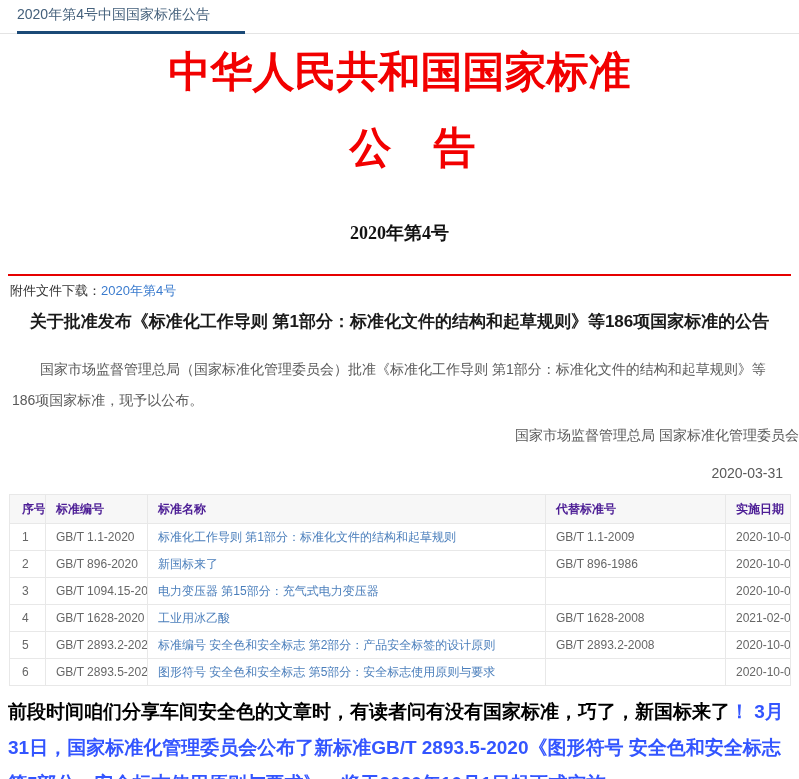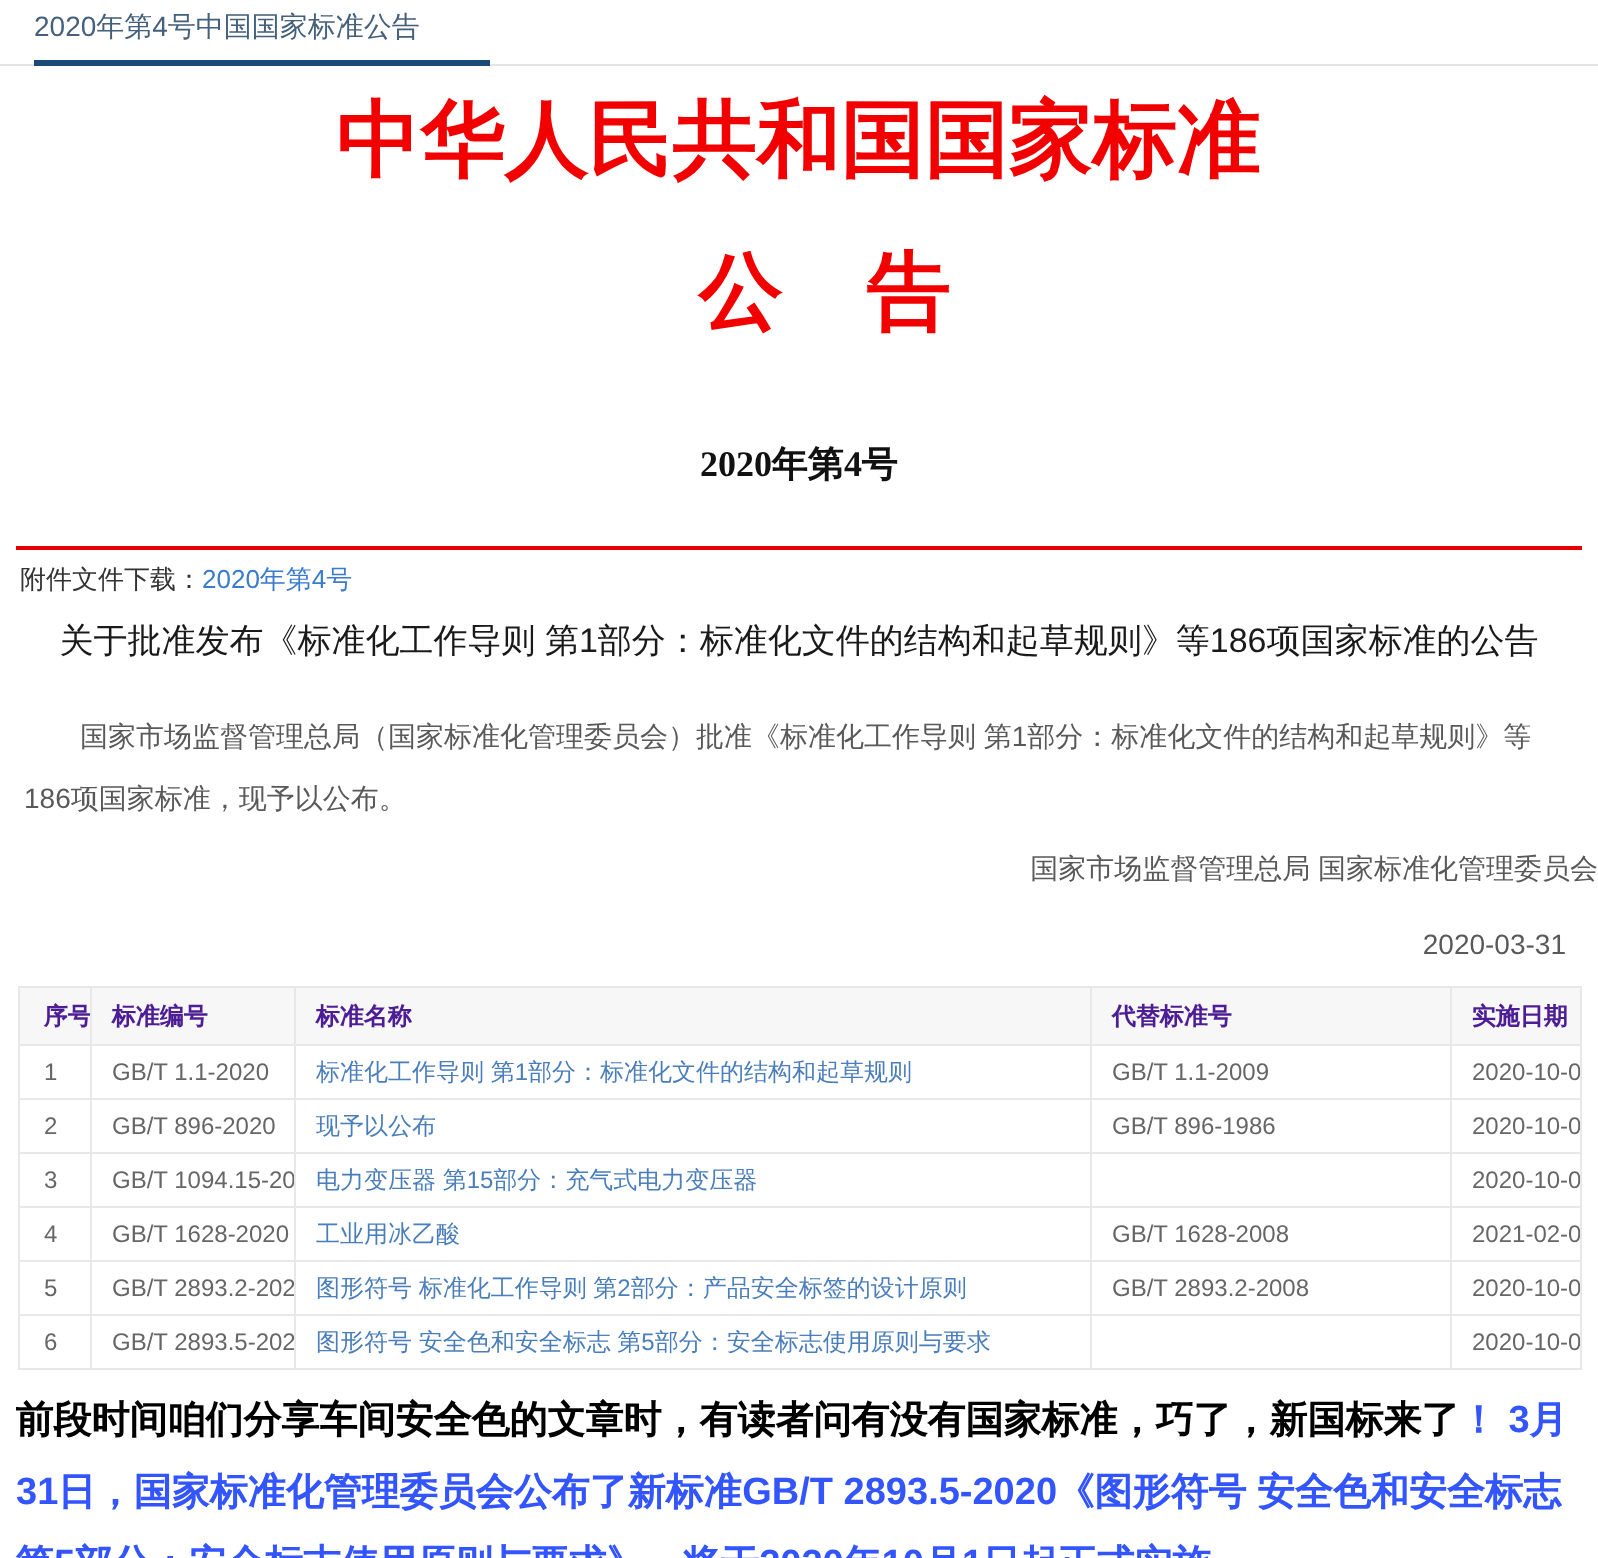--- a/index.html
+++ b/index.html
@@ -38,21 +38,21 @@
     font-family:"Liberation Serif","DejaVu Serif",serif;
     font-weight:bold; font-size:18px; line-height:22px; color:#111111;
   }
   .red-divider { margin:30px 8px 0 8px; border-top:2px solid var(--divider-red); }
 
   .attachment { padding:7px 0 5px 10px; font-size:13px; line-height:16px; color:#333333; }
   .attachment-link { color:var(--link-blue); text-decoration:none; cursor:pointer; }
 
   .heading {
     margin:6px 10px 0 10px; text-align:center;
-    font-size:17px; line-height:23px; font-weight:normal; color:#1a1a1a;
+    font-size:17px; line-height:23px; font-weight:bold; color:#1a1a1a;
   }
   .body-para {
     margin:21px 14px 0 12px; font-size:14px; line-height:31px;
     color:#595959; text-indent:2em;
   }
   .signature { margin-top:10px; text-align:right; font-size:14px; line-height:18px; color:#595959; }
   .pub-date  { margin-top:20px; padding-right:16px; text-align:right; font-size:14px; line-height:18px; color:#595959; }
 
   
   .std-table {
@@ -120,42 +120,42 @@
     <tr>
       <td class="c-no">1</td>
       <td>GB/T 1.1-2020</td>
       <td><a class="std-link">标准化工作导则 第1部分：标准化文件的结构和起草规则</a></td>
       <td>GB/T 1.1-2009</td>
       <td>2020-10-01</td>
     </tr>
     <tr>
       <td class="c-no">2</td>
       <td>GB/T 896-2020</td>
-      <td><a class="std-link">现予以公布</a></td>
+      <td><a class="std-link">新国标来了</a></td>
       <td>GB/T 896-1986</td>
       <td>2020-10-01</td>
     </tr>
     <tr>
       <td class="c-no">3</td>
       <td>GB/T 1094.15-2020</td>
       <td><a class="std-link">电力变压器 第15部分：充气式电力变压器</a></td>
       <td></td>
       <td>2020-10-01</td>
     </tr>
     <tr>
       <td class="c-no">4</td>
       <td>GB/T 1628-2020</td>
       <td><a class="std-link">工业用冰乙酸</a></td>
       <td>GB/T 1628-2008</td>
       <td>2021-02-01</td>
     </tr>
     <tr>
       <td class="c-no">5</td>
       <td>GB/T 2893.2-2020</td>
-      <td><a class="std-link">图形符号 标准化工作导则 第2部分：产品安全标签的设计原则</a></td>
+      <td><a class="std-link">标准编号 安全色和安全标志 第2部分：产品安全标签的设计原则</a></td>
       <td>GB/T 2893.2-2008</td>
       <td>2020-10-01</td>
     </tr>
     <tr>
       <td class="c-no">6</td>
       <td>GB/T 2893.5-2020</td>
       <td><a class="std-link">图形符号 安全色和安全标志 第5部分：安全标志使用原则与要求</a></td>
       <td></td>
       <td>2020-10-01</td>
     </tr>

